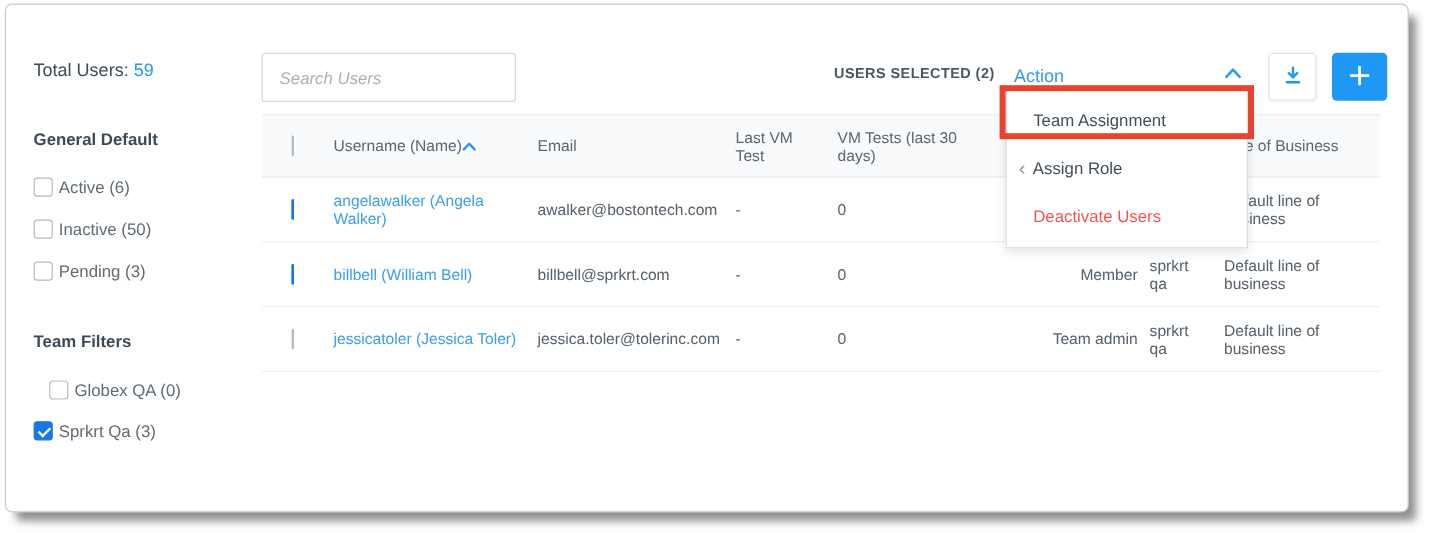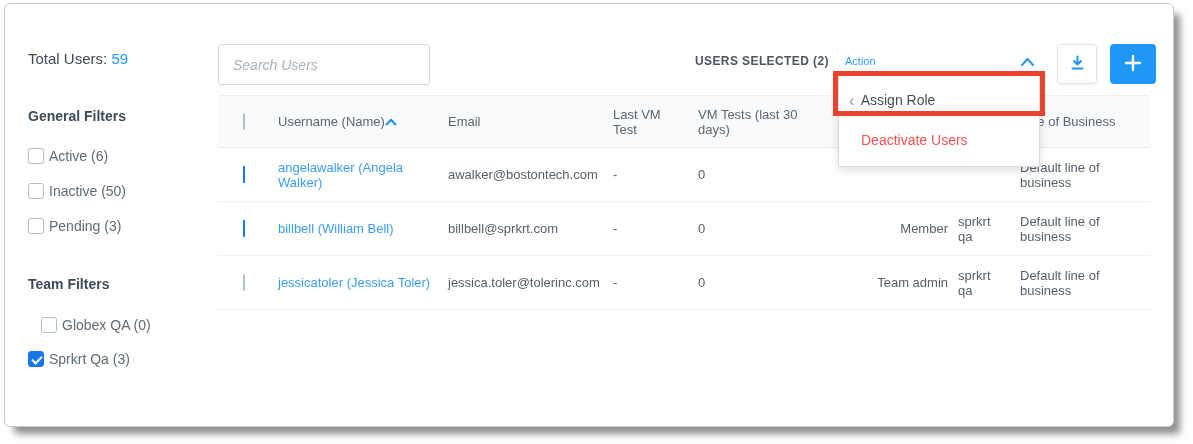--- a/index.html
+++ b/index.html
@@ -29,21 +29,21 @@
   .cb.checked { background:#1877e6; border-color:#1877e6; }
   .cb.checked::after { content:""; position:absolute; left:3px; top:3.5px; width:8px; height:4px;
                        border-left:2px solid #fff; border-bottom:2px solid #fff; transform:rotate(-45deg); }
 
   
   .search { position:absolute; left:0; top:40px; width:212px; height:41px; border:1px solid #d5d9dd;
             border-radius:3px; padding:0 14px; font-size:14px; color:#55606a; font-family:"Liberation Sans",sans-serif; }
   .search::placeholder { color:#a9b1b9; font-style:italic; }
   .users-selected { position:absolute; left:477px; top:50px; font-size:12px; font-weight:700;
                     color:#4a5662; letter-spacing:0.4px; }
-  .action { position:absolute; left:627px; top:51px; font-size:11px; color:#2e9cf5; cursor:pointer;text-align:center; }
+  .action { position:absolute; left:627px; top:51px; font-size:15px; color:#2e9cf5; cursor:pointer;text-align:center; }
   .action-chev { position:absolute; left:802px; top:49px; cursor:pointer; }
   .btn-download { position:absolute; left:839px; top:40px; width:40px; height:40px; background:#fff;
                   border:1px solid #e2e5e8; border-radius:4px; box-shadow:0 1px 3px rgba(0,0,0,0.07);
                   display:flex; align-items:center; justify-content:center; cursor:pointer; }
   .btn-add { position:absolute; left:892px; top:40px; width:46px; height:40px; background:#1f97f4; border:none;
              border-radius:4px; display:flex; align-items:center; justify-content:center; cursor:pointer; }
 
   
   .table { position:absolute; left:0; top:91px; width:932px; }
   .thead { display:flex; align-items:center; min-height:53px; background:#f9fafb;
@@ -80,21 +80,21 @@
 
   <div class="content">
 
     <aside class="sidebar">
       <div class="total-users">
         <span>Total Users:</span>
         <span class="count">59</span>
       </div>
 
       <div class="fg1">
-        <div class="filter-title">General Filters</div>
+        <div class="filter-title">General Default</div>
         <div class="filter-item fi-a">
           <span class="cb"></span>
           <span>Active (6)</span>
         </div>
         <div class="filter-item fi-b">
           <span class="cb"></span>
           <span>Inactive (50)</span>
         </div>
         <div class="filter-item fi-b">
           <span class="cb"></span>
@@ -194,20 +194,21 @@
           <div class="c-email">jessica.toler@tolerinc.com</div>
           <div class="c-lastvm">-</div>
           <div class="c-vmtests">0</div>
           <div class="c-role">Team admin</div>
           <div class="c-team">sprkrt qa</div>
           <div class="c-lob">Default line of business</div>
         </div>
       </div>
 
       <div class="dropdown">
+        <div class="dd-item">Team Assignment</div>
         <div class="dd-item submenu">
           <span class="dd-chev">‹</span>
           <span>Assign Role</span>
         </div>
         <div class="dd-item danger">Deactivate Users</div>
       </div>
 
       <div class="annotation-box"></div>
 
     </main>

